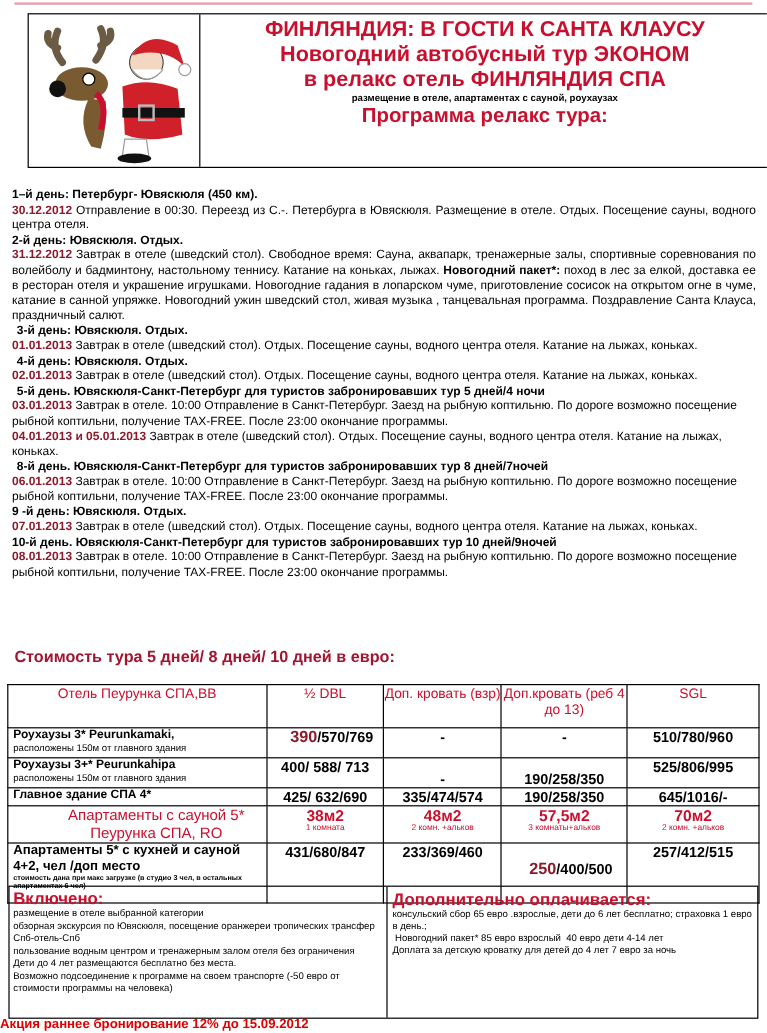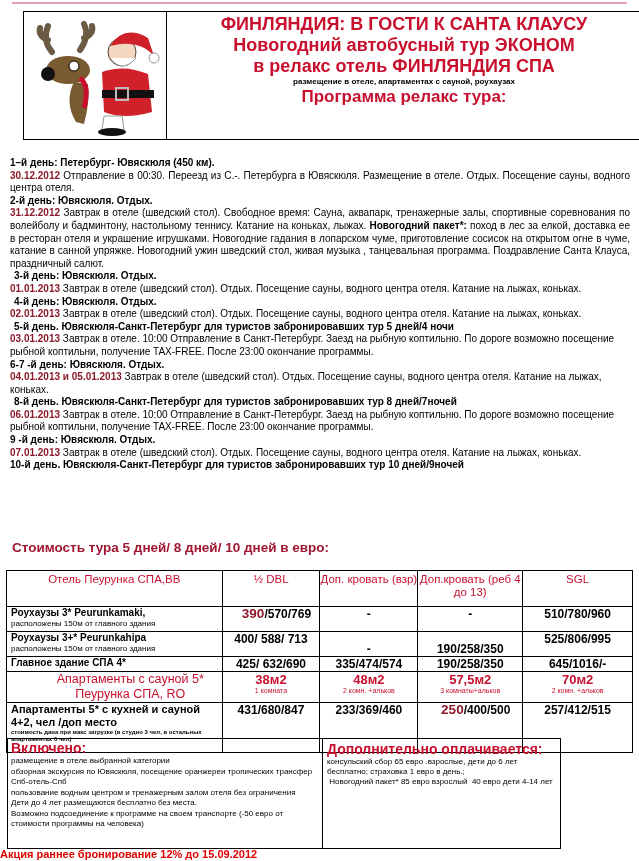--- a/index.html
+++ b/index.html
@@ -41,21 +41,21 @@
   tr.r2 td { height: 25px; }
   tr.r3 td { height: 15px; }
   tr.r4 td { height: 31px; }
   tr.r5 td { height: 50px; }
   td.apt-name { color: #c8102e; text-align: center; font-size: 12.5px; line-height: 15px; font-weight: normal; padding-left: 32px; }
   td.apt { text-align: center; color: #c8102e; }
   td.apt .big { font-size: 13px; font-weight: bold; display: block; line-height: 15px; }
   td.apt .sm { font-size: 7px; display: block; }
   td.name.big5 { font-size: 11px; line-height: 13px; }
 
-  .bottom-wrap { position: absolute; left: 7px; top: 738px; width: 554px; height: 111px; border: 1.5px solid #000; display: flex; }
+  .bottom-wrap { position: absolute; left: 7px; top: 738px; width: 625px; height: 111px; border: 1.5px solid #000; display: flex; }
   .incl { width: 315px; border-right: 1.5px solid #000; padding: 2px 3px; font-size: 8px; line-height: 10.5px; }
   .incl-title, .extra-title { color: #c8102e; font-weight: bold; font-size: 14px; line-height: 15px; }
   .extra { flex: 1; padding: 3px 4px; font-size: 8px; line-height: 10px; }
   .promo { position: absolute; left: 0; top: 848px; font-size: 11px; font-weight: bold; color: #e00000; }
 </style>
 </head>
 <body>
 
 <div class="top-rule"></div>
 
@@ -101,30 +101,30 @@
 
   <div class="day ind">3-й день: Ювяскюля. Отдых.</div>
   <div style="text-align:left"><span class="date">01.01.2013</span><span> Завтрак в отеле (шведский стол). Отдых. Посещение сауны, водного центра отеля.  Катание на лыжах, коньках.</span></div>
 
   <div class="day ind">4-й день:  Ювяскюля. Отдых.</div>
   <div><span class="date">02.01.2013</span><span> Завтрак в отеле (шведский стол). Отдых. Посещение сауны, водного центра отеля.  Катание на лыжах, коньках.</span></div>
 
   <div class="day ind">5-й день. Ювяскюля-Санкт-Петербург для туристов забронировавших тур 5 дней/4 ночи</div>
   <div style="text-align:left"><span class="date">03.01.2013</span><span> Завтрак в отеле. 10:00 Отправление в Санкт-Петербург. Заезд на рыбную коптильню.  По дороге возможно посещение рыбной коптильни, получение TAX-FREE. После 23:00 окончание программы.</span></div>
 
-  <div class="day">6-7 -й день:  Ювяскюля. Отдых.</div>
   <div style="text-align:left"><span class="date">04.01.2013 и 05.01.2013</span><span> Завтрак в отеле (шведский стол). Отдых. Посещение сауны, водного центра отеля.  Катание на лыжах, коньках.</span></div>
 
   <div class="day ind">8-й день. Ювяскюля-Санкт-Петербург для туристов забронировавших тур 8 дней/7ночей</div>
   <div style="text-align:left"><span class="date">06.01.2013</span><span> Завтрак в отеле. 10:00 Отправление в Санкт-Петербург. Заезд на рыбную коптильню.  По дороге возможно посещение рыбной коптильни, получение TAX-FREE. После 23:00 окончание программы.</span></div>
 
   <div class="day">9 -й день:  Ювяскюля. Отдых.</div>
   <div><span class="date">07.01.2013</span><span>  Завтрак в отеле (шведский стол). Отдых. Посещение сауны, водного центра отеля.  Катание на лыжах, коньках.</span></div>
 
   <div class="day">10-й день. Ювяскюля-Санкт-Петербург для туристов забронировавших тур 10 дней/9ночей</div>
+  <div style="text-align:left"><span class="date">08.01.2013</span><span> Завтрак в отеле. 10:00 Отправление в Санкт-Петербург. Заезд на рыбную коптильню.  По дороге возможно посещение рыбной коптильни, получение TAX-FREE. После 23:00 окончание программы.</span></div>
 </div>
 
 <div class="price-title">Стоимость тура  5 дней/ 8 дней/ 10 дней в евро:</div>
 
 <table class="prices">
   <tbody>
       <tr>
     <th class="c-hotel">Отель Пеурунка СПА,BB</th>
     <th class="c-dbl">½ DBL</th>
     <th class="c-bed1">Доп. кровать (взр)</th>
@@ -168,35 +168,36 @@
         </td>
     <td class="apt">
           <span class="big">70м2</span>
           <span class="sm">2 комн. +альков</span>
         </td>
   </tr>
   <tr class="r5">
     <td class="name big5"><span>Апартаменты  5* с кухней и сауной 4+2, чел  /доп место</span><span class="tiny">стоимость дана при макс загрузке (в студио 3 чел, в остальных апартаментах 6 чел)</span></td>
     <td class="val">431/680/847</td>
     <td class="val">233/369/460</td>
-    <td class="val" style="padding-top:0"><span class="hl">250</span><span>/400/500</span></td>
+    <td class="val" style="padding-top:14px"><span class="hl">250</span><span>/400/500</span></td>
     <td class="val">257/412/515</td>
   </tr>
 </tbody>
   </table>
 
 <div class="bottom-wrap">
   <div class="incl">
     <div class="incl-title">Включено:</div>
     <div>размещение в отеле выбранной категории</div>
     <div>обзорная экскурсия по Ювяскюля, посещение оранжереи тропических трансфер Спб-отель-Спб</div>
     <div>пользование водным центром и тренажерным залом отеля без ограничения</div>
     <div>Дети до 4 лет размещаются бесплатно без места.</div>
     <div>Возможно подсоединение к программе на своем транспорте (-50 евро от стоимости программы на человека)</div>
   </div>
   <div class="extra">
     <div class="extra-title">Дополнительно оплачивается:</div>
     <div>консульский сбор 65 евро .взрослые, дети до 6 лет бесплатно; страховка 1 евро в день.;</div>
     <div style="white-space:pre"> Новогодний пакет* 85 евро взрослый  40 евро дети 4-14 лет</div>
+    <div>Доплата за детскую кроватку для детей до 4 лет 7 евро за ночь</div>
   </div>
 </div>
 
 <div class="promo">Акция раннее бронирование 12% до 15.09.2012</div>
 
 </body></html>

